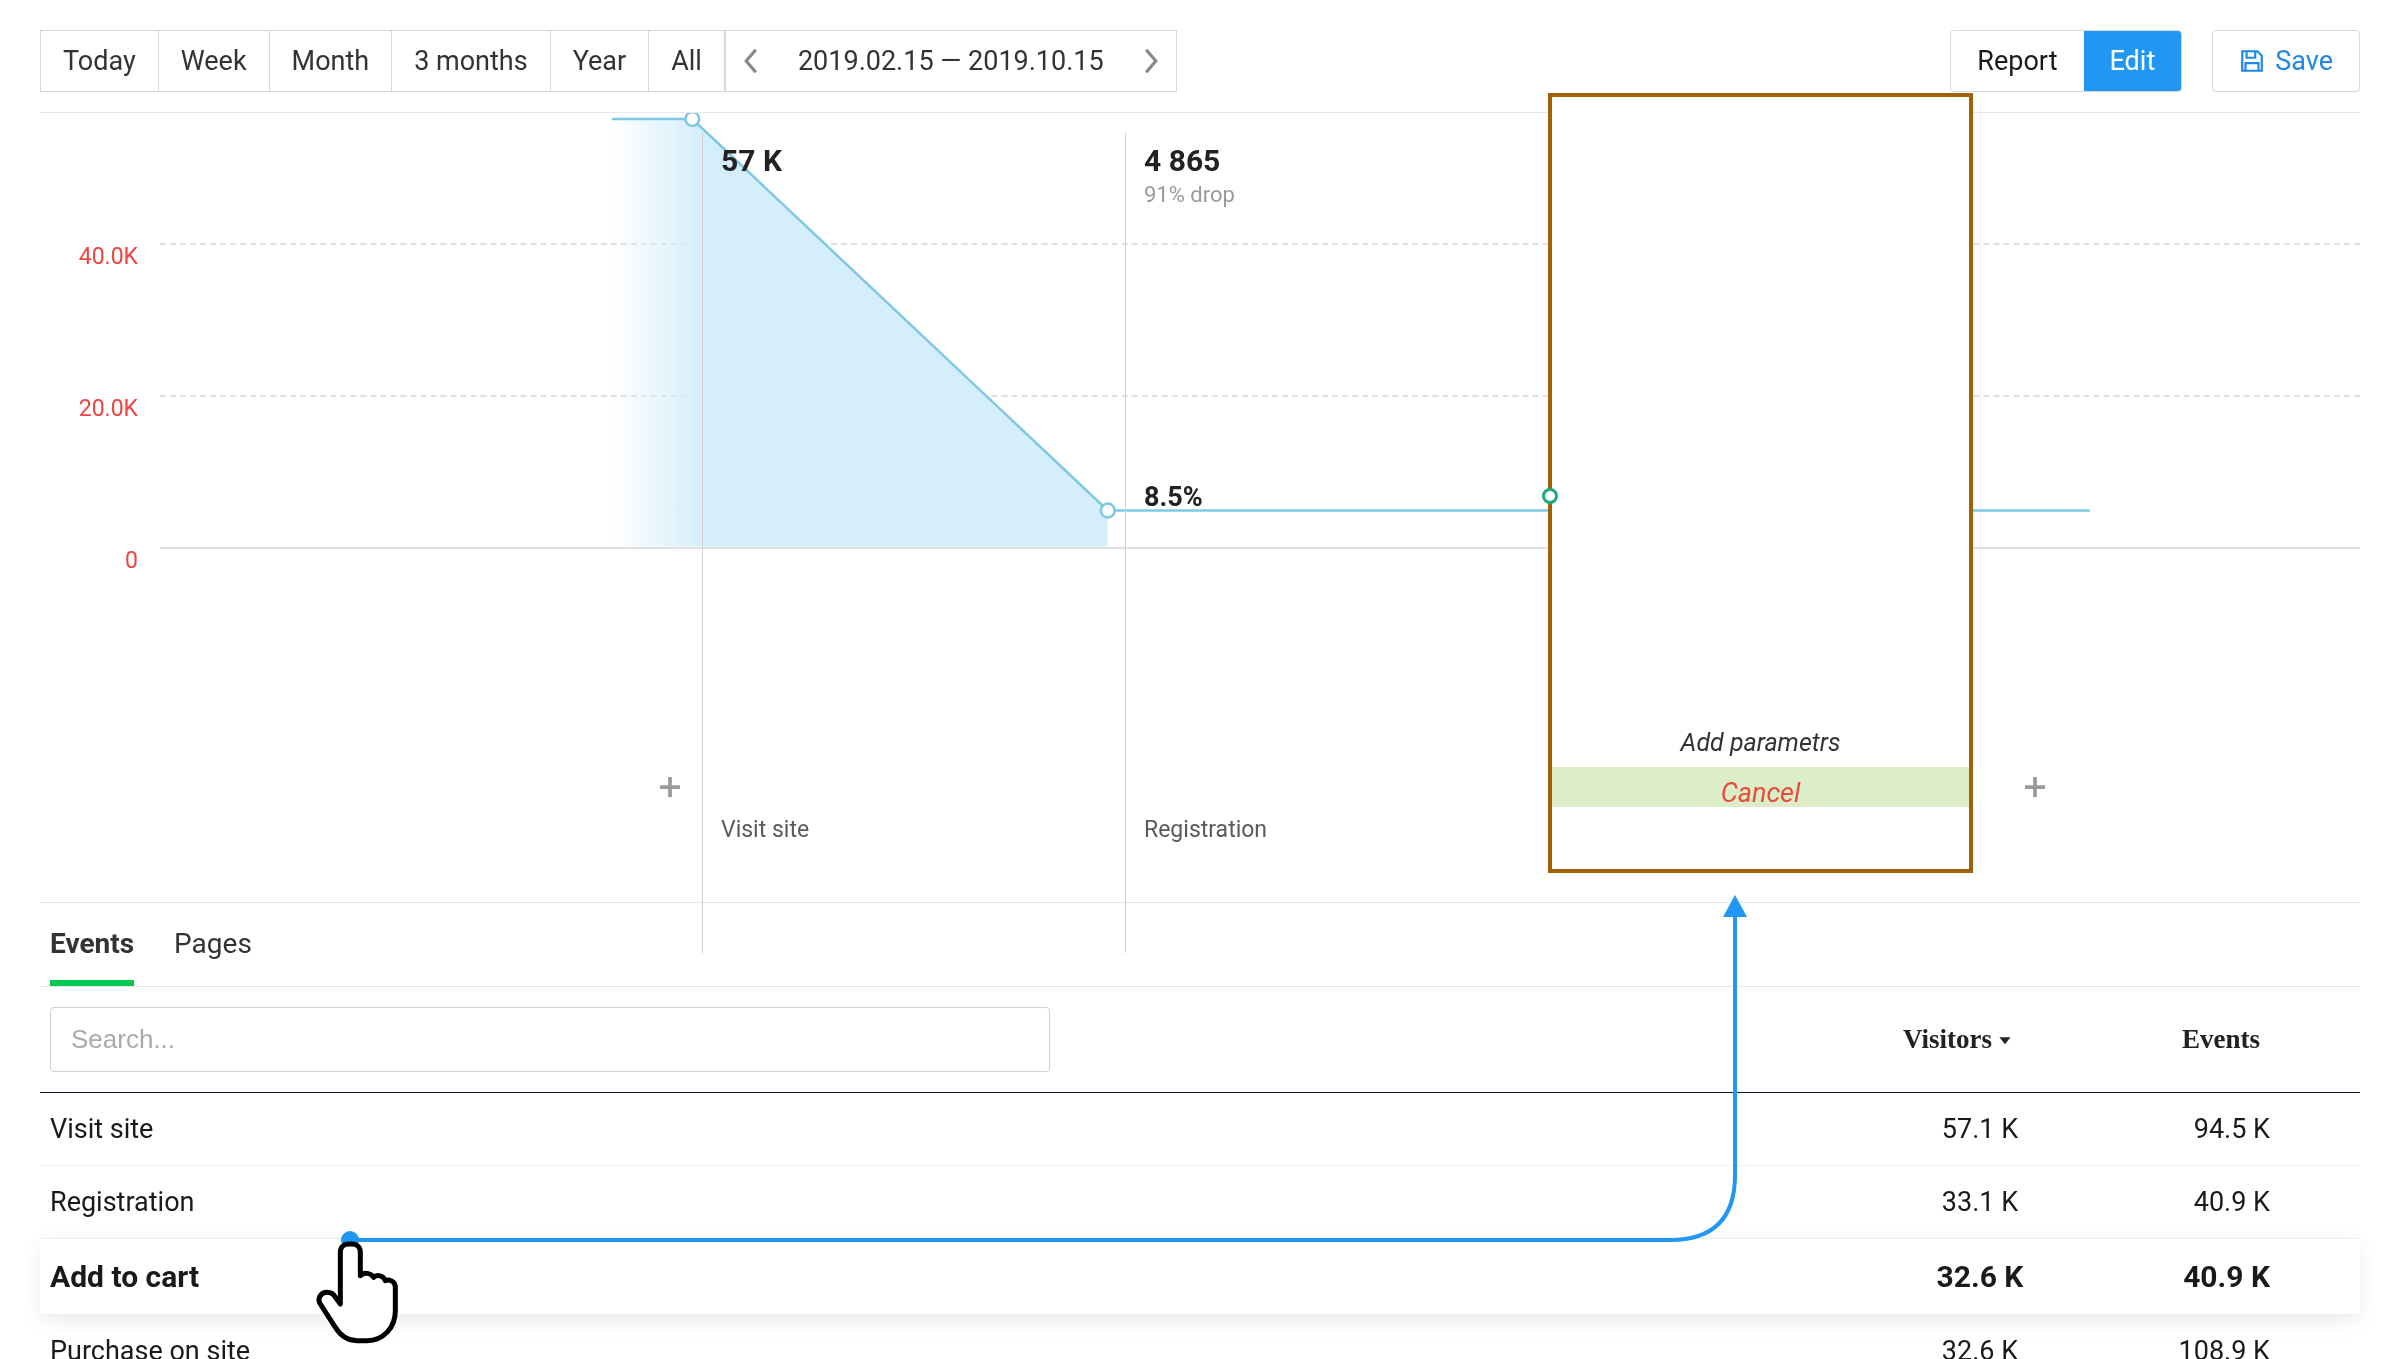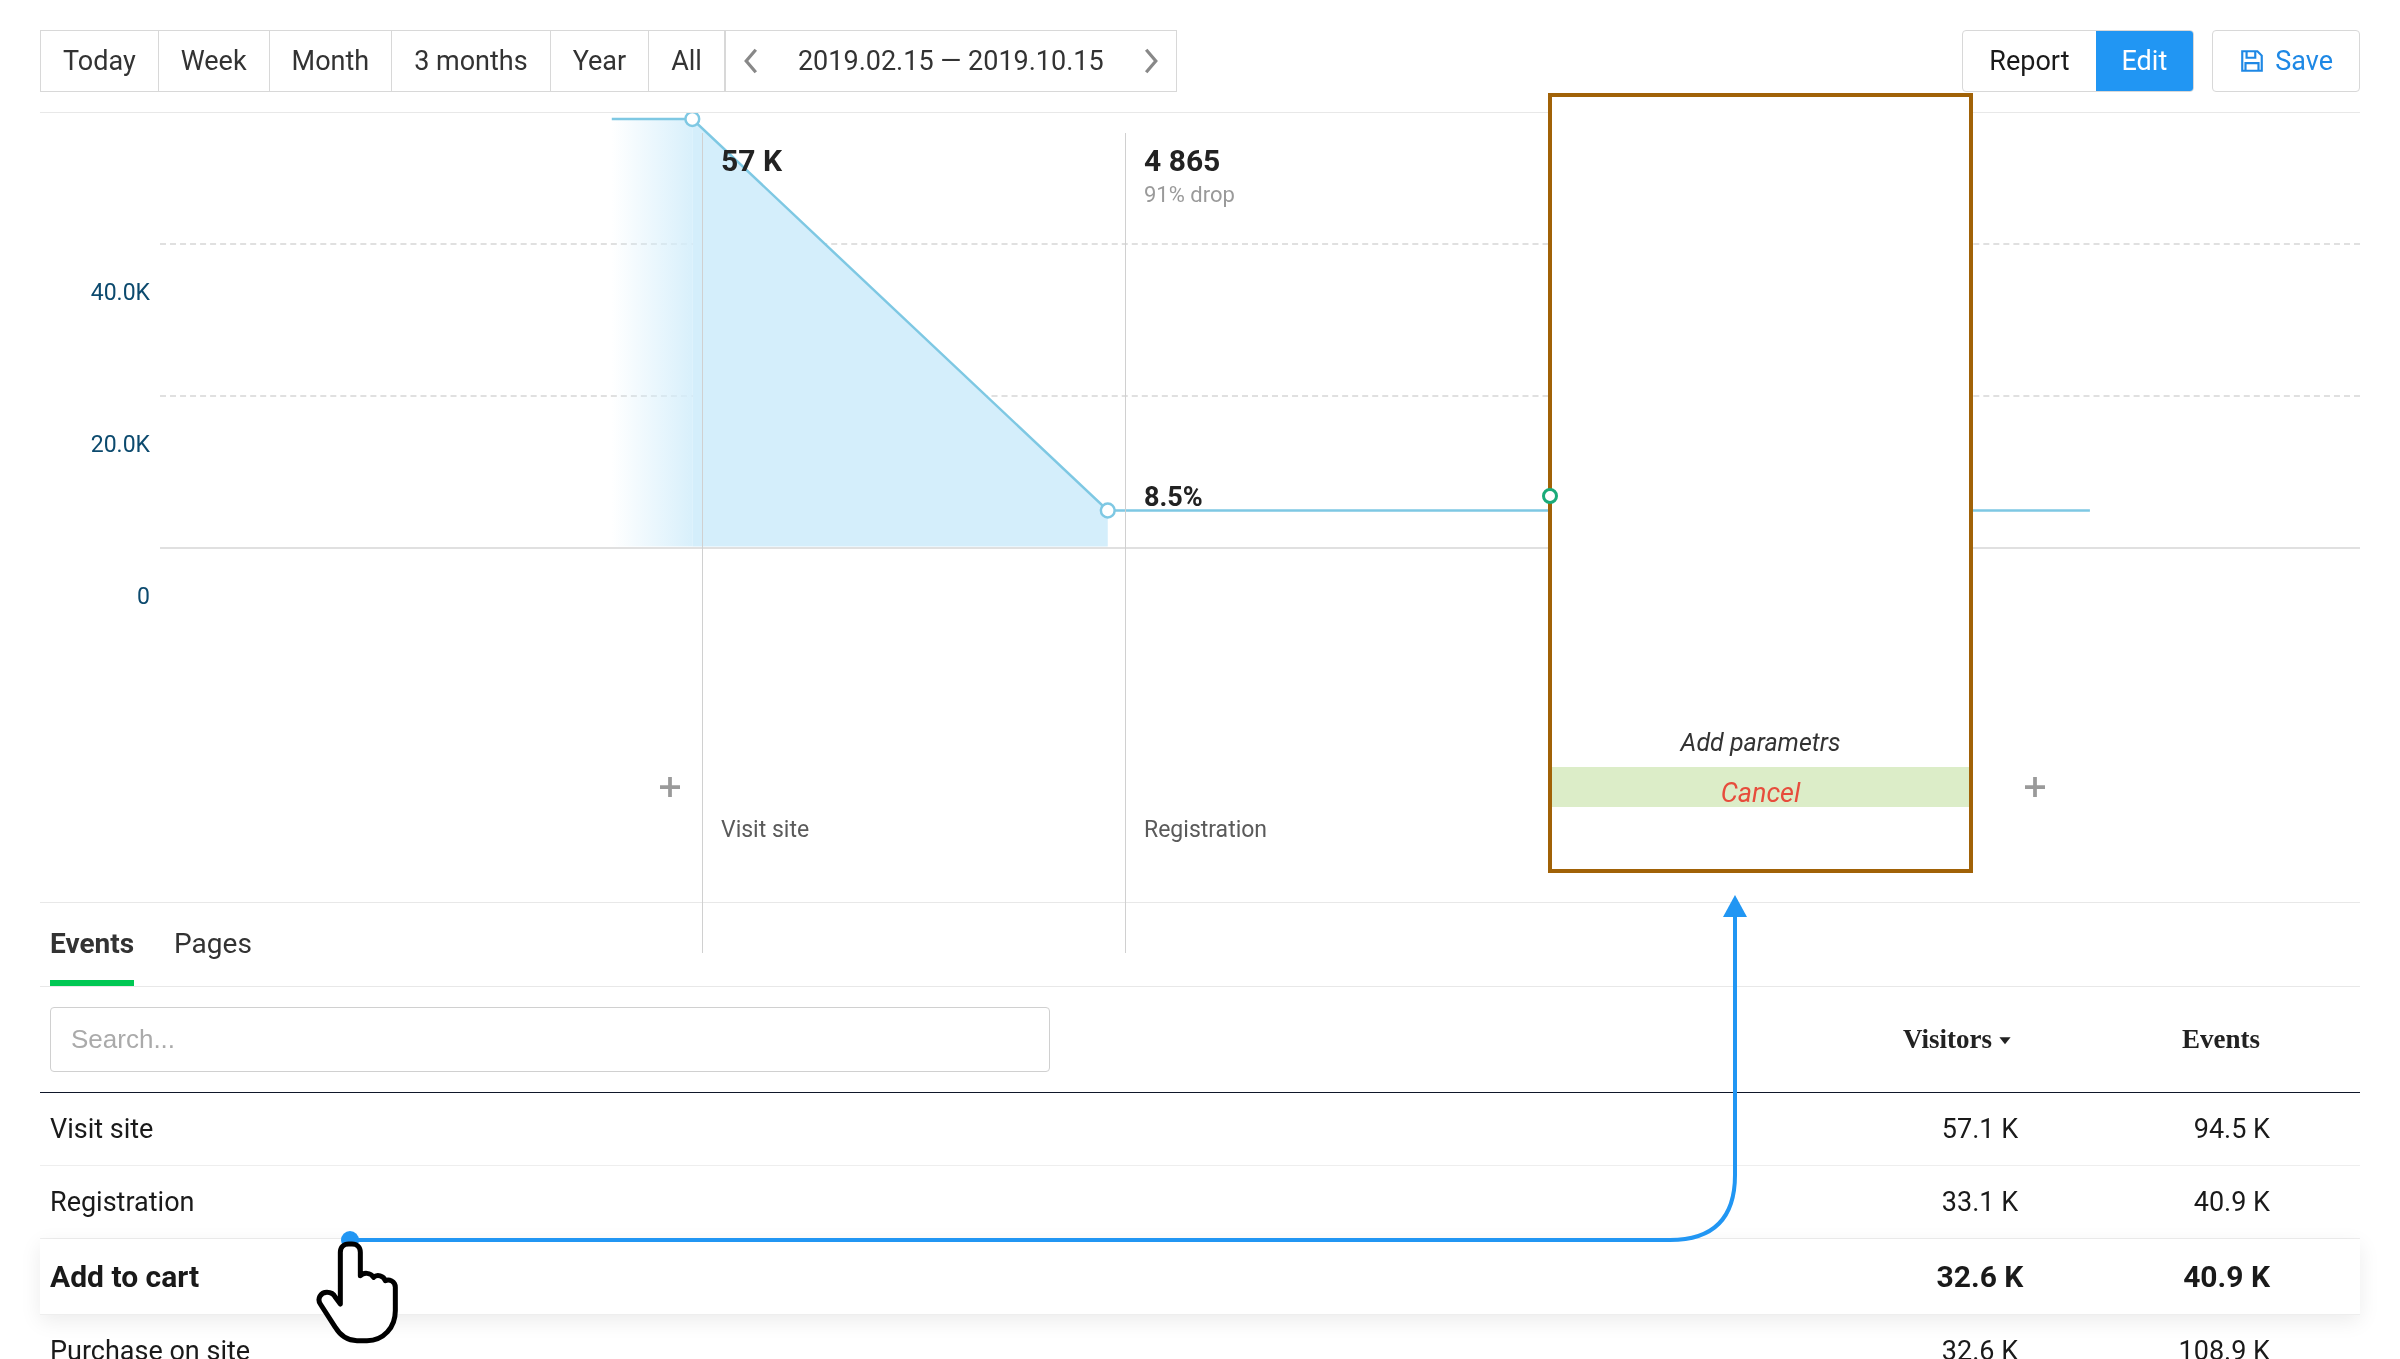--- a/index.html
+++ b/index.html
@@ -48,21 +48,21 @@
   display: flex;
   align-items: center;
   justify-content: center;
   cursor: pointer;
 }
 .date-range {
   padding: 14px 22px;
   font-size: 27px;
   color: #333;
 }
-.right-btns { display: flex; gap: 18px; margin-left: 29px; }
+.right-btns { display: flex; gap: 30px; margin-left: 29px; }
 .btn-group {
   display: flex;
   border: 1px solid #d8d8d8;
   border-radius: 4px;
   overflow: hidden;
 }
 .btn {
   padding: 14px 26px;
   font-size: 27px;
   cursor: pointer;
@@ -87,23 +87,22 @@
 .y-axis {
   position: absolute;
   left: 0;
   top: 20px;
   height: 680px;
   width: 120px;
 }
 .y-tick {
   position: absolute;
   font-size: 23px;
-  color: #0c4a6e;
-  right: 10px;
-  margin-top: 36px;
+  color: #ef4444;
+  right: 22px;
 }
 .gridline {
   position: absolute;
   left: 120px;
   right: 0;
   border-top: 2px dashed #e0e0e0;
 }
 .chart-body {
   position: absolute;
   left: 120px;

